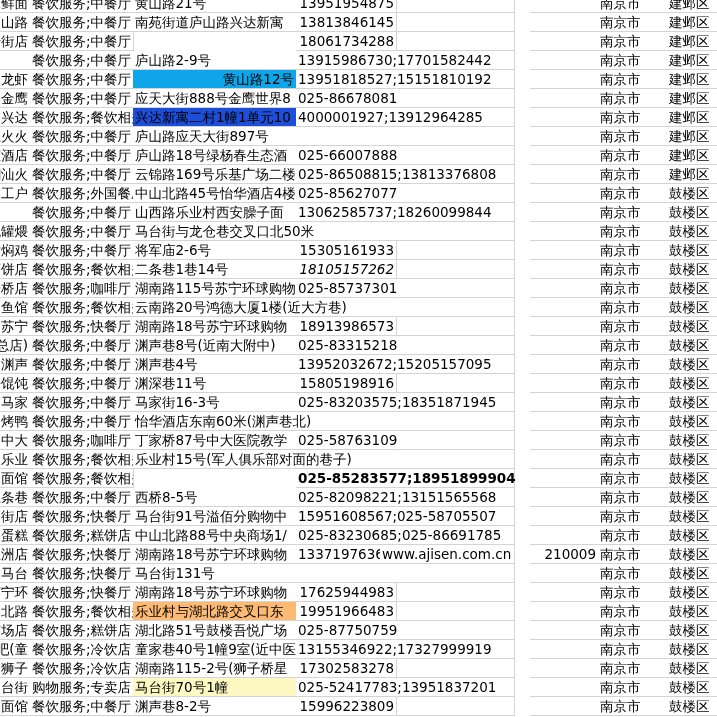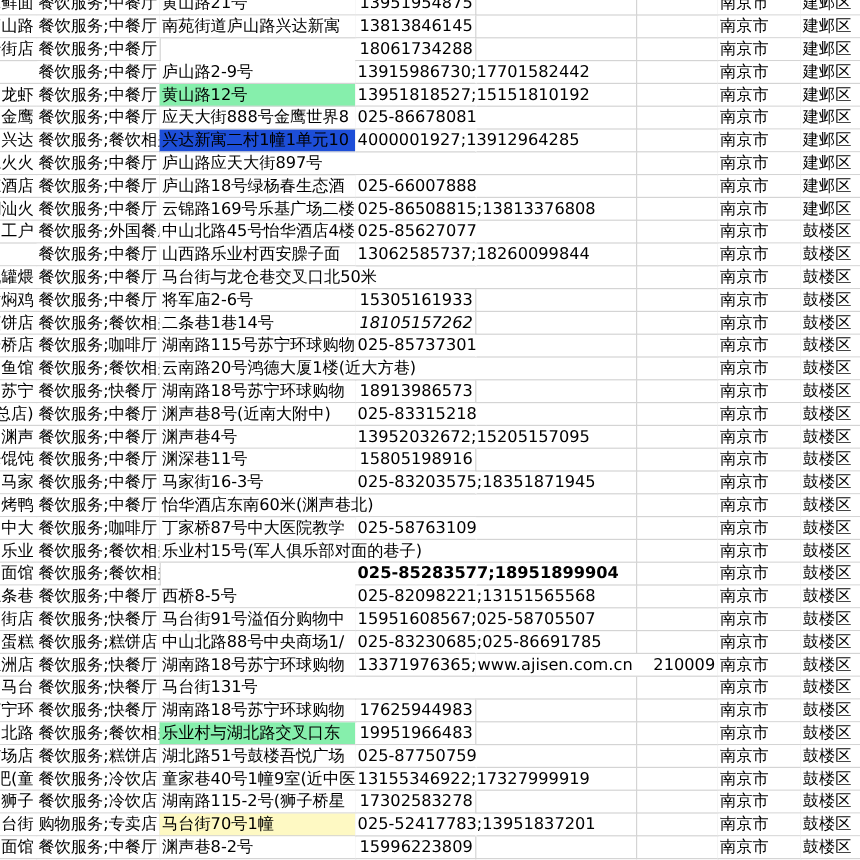--- a/index.html
+++ b/index.html
@@ -10,21 +10,21 @@
   .cell { position:absolute; top:0; height:18px; line-height:19px;
           border-right:1px solid #d4d4d4; border-bottom:1px solid #d4d4d4;
           font-size:13.5px; color:#000; white-space:nowrap; overflow:hidden;
           padding:0 2px; box-sizing:content-box; }
   .cell.overflow { overflow:visible; z-index:2; border-right-color:transparent; }
   .cell.right { text-align:right; }
   .cA { left:-60px; width:86px; text-align:right; }
   .cB { left:30px; width:99px; }
   .cC { left:133px; width:159px; }
   .cD { left:296px; width:96px; }
-  .cE { left:396px; width:130px; }
+  .cE { left:380px; width:130px; }
   .cF { left:530px; width:64px; text-align:right; }
   .cG { left:598px; width:65px; }
   .cH { left:667px; width:60px; }
   .txt { display:inline-block; }
 </style>
 </head>
 <body>
 
 <div id="sheet">
     <div class="row">
@@ -63,21 +63,21 @@
       <div class="cell cC" style="background: rgb(255, 255, 255);"><span class="txt">庐山路2-9号</span></div>
       <div class="cell cD overflow" style="background: rgb(255, 255, 255);"><span class="txt">13915986730;17701582442</span></div>
       <div class="cell cE"><span class="txt"></span></div>
       <div class="cell cF"><span class="txt"></span></div>
       <div class="cell cG" style="background: rgb(255, 255, 255);"><span class="txt">南京市</span></div>
       <div class="cell cH" style="background: rgb(255, 255, 255);"><span class="txt">建邺区</span></div>
     </div>
     <div class="row">
       <div class="cell cA" style="background: rgb(255, 255, 255);"><span class="txt">龙虾</span></div>
       <div class="cell cB" style="background: rgb(255, 255, 255);"><span class="txt">餐饮服务;中餐厅</span></div>
-      <div class="cell cC" style="background: #86efac;"><span class="txt">黄山路12号</span></div>
+      <div class="cell cC" style="background: #0ea5e9; text-align: right;"><span class="txt">黄山路12号</span></div>
       <div class="cell cD overflow" style="background: rgb(255, 255, 255);"><span class="txt">13951818527;15151810192</span></div>
       <div class="cell cE"><span class="txt"></span></div>
       <div class="cell cF"><span class="txt"></span></div>
       <div class="cell cG" style="background: rgb(255, 255, 255);"><span class="txt">南京市</span></div>
       <div class="cell cH" style="background: rgb(255, 255, 255);"><span class="txt">建邺区</span></div>
     </div>
     <div class="row">
       <div class="cell cA" style="background: rgb(255, 255, 255);"><span class="txt">村(金鹰</span></div>
       <div class="cell cB" style="background: rgb(255, 255, 255);"><span class="txt">餐饮服务;中餐厅</span></div>
       <div class="cell cC" style="background: rgb(255, 255, 255);"><span class="txt">应天大街888号金鹰世界8</span></div>
@@ -343,21 +343,21 @@
       <div class="cell cC" style="background: rgb(255, 255, 255);"><span class="txt">湖南路18号苏宁环球购物</span></div>
       <div class="cell cD right" style="background: rgb(255, 255, 255);"><span class="txt">17625944983</span></div>
       <div class="cell cE"><span class="txt"></span></div>
       <div class="cell cF"><span class="txt"></span></div>
       <div class="cell cG" style="background: rgb(255, 255, 255);"><span class="txt">南京市</span></div>
       <div class="cell cH" style="background: rgb(255, 255, 255);"><span class="txt">鼓楼区</span></div>
     </div>
     <div class="row">
       <div class="cell cA" style="background: rgb(255, 255, 255);"><span class="txt">湖北路</span></div>
       <div class="cell cB" style="background: rgb(255, 255, 255);"><span class="txt">餐饮服务;餐饮相关</span></div>
-      <div class="cell cC" style="background: #86efac;"><span class="txt">乐业村与湖北路交叉口东</span></div>
+      <div class="cell cC" style="background: #fdba74;"><span class="txt">乐业村与湖北路交叉口东</span></div>
       <div class="cell cD right" style="background: rgb(255, 255, 255);"><span class="txt">19951966483</span></div>
       <div class="cell cE"><span class="txt"></span></div>
       <div class="cell cF"><span class="txt"></span></div>
       <div class="cell cG" style="background: rgb(255, 255, 255);"><span class="txt">南京市</span></div>
       <div class="cell cH" style="background: rgb(255, 255, 255);"><span class="txt">鼓楼区</span></div>
     </div>
     <div class="row">
       <div class="cell cA" style="background: rgb(255, 255, 255);"><span class="txt">广场店</span></div>
       <div class="cell cB" style="background: rgb(255, 255, 255);"><span class="txt">餐饮服务;糕饼店</span></div>
       <div class="cell cC" style="background: rgb(255, 255, 255);"><span class="txt">湖北路51号鼓楼吾悦广场</span></div>

